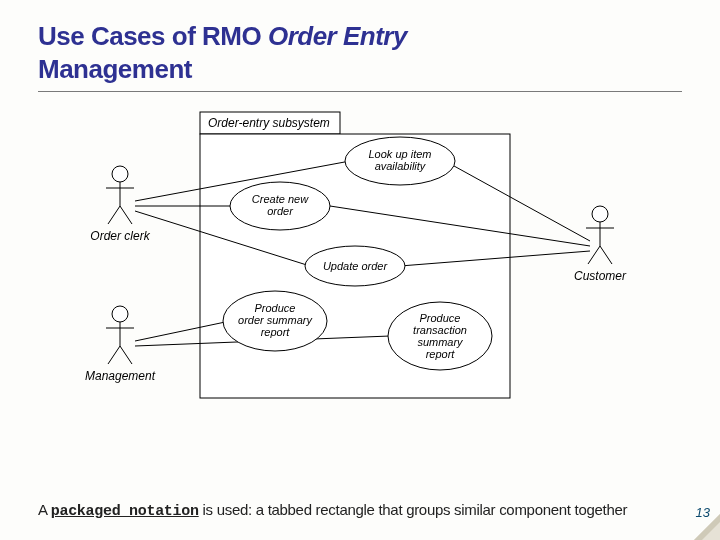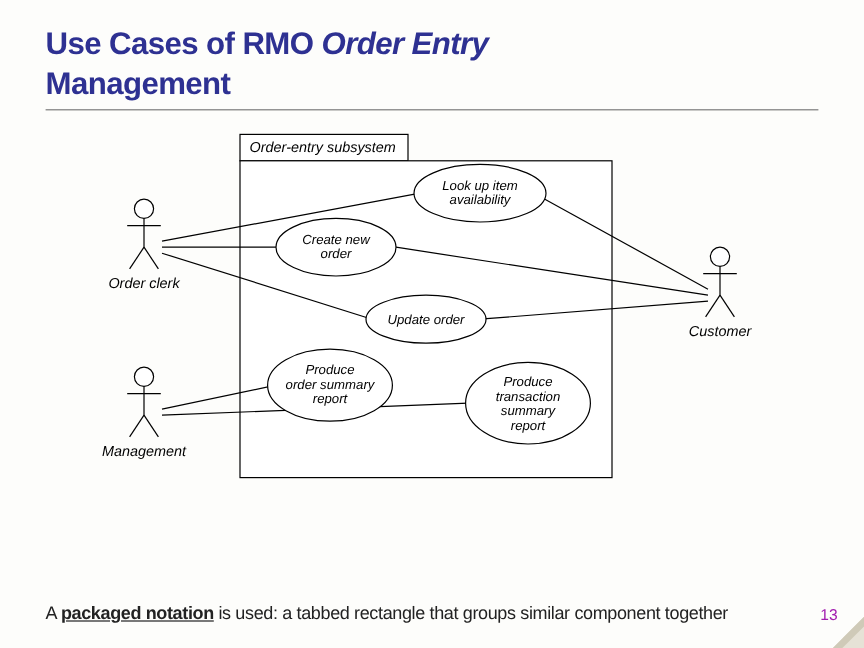--- a/index.html
+++ b/index.html
@@ -7,23 +7,23 @@
   .slide { width: 100%; height: 100%; position: relative; padding: 20px 38px 0 38px; }
   .title { font-size: 26px; font-weight: bold; color: #2e3192; line-height: 1.25; letter-spacing: -0.5px; }
   .title .italic { font-style: italic; }
   .title-rule { margin-top: 6px; border: none; border-top: 1.5px solid #7a7a7a; width: 100%; }
   .diagram { position: relative; margin: 14px auto 0 auto; width: 560px; height: 318px; font-style: italic; }
   .diagram svg { position: absolute; top: 0; left: 0; width: 100%; height: 100%; }
   .usecase-label { font-family: Arial, sans-serif; font-size: 11px; fill: #000; }
   .actor-label { font-family: Arial, sans-serif; font-size: 12px; fill: #000; }
   .pkg-label { font-family: Arial, sans-serif; font-size: 12px; fill: #000; }
   .caption { position: absolute; bottom: 20px; left: 38px; right: 38px; font-size: 15px; color: #222; letter-spacing: -0.3px; }
-  .caption .bold { font-weight: bold; }
+  .caption .bold { font-weight: bold; font-family: Liberation Mono, monospace; }
   .caption .under { text-decoration: underline; }
-  .pagenum { position: absolute; bottom: 20px; right: 22px; font-size: 13px; color: #a21caf; }
+  .pagenum { position: absolute; bottom: 20px; right: 10px; font-size: 13px; color: #0c4a6e; font-style: italic; }
   .corner { position: absolute; right: 0; bottom: 0; width: 26px; height: 26px; }
 </style>
 </head>
 <body>
 
 <div class="slide">
   <h1 class="title">
     <span>Use Cases of RMO </span><span class="italic">Order Entry</span><br><span> Management</span>
   </h1>
   <hr class="title-rule">

